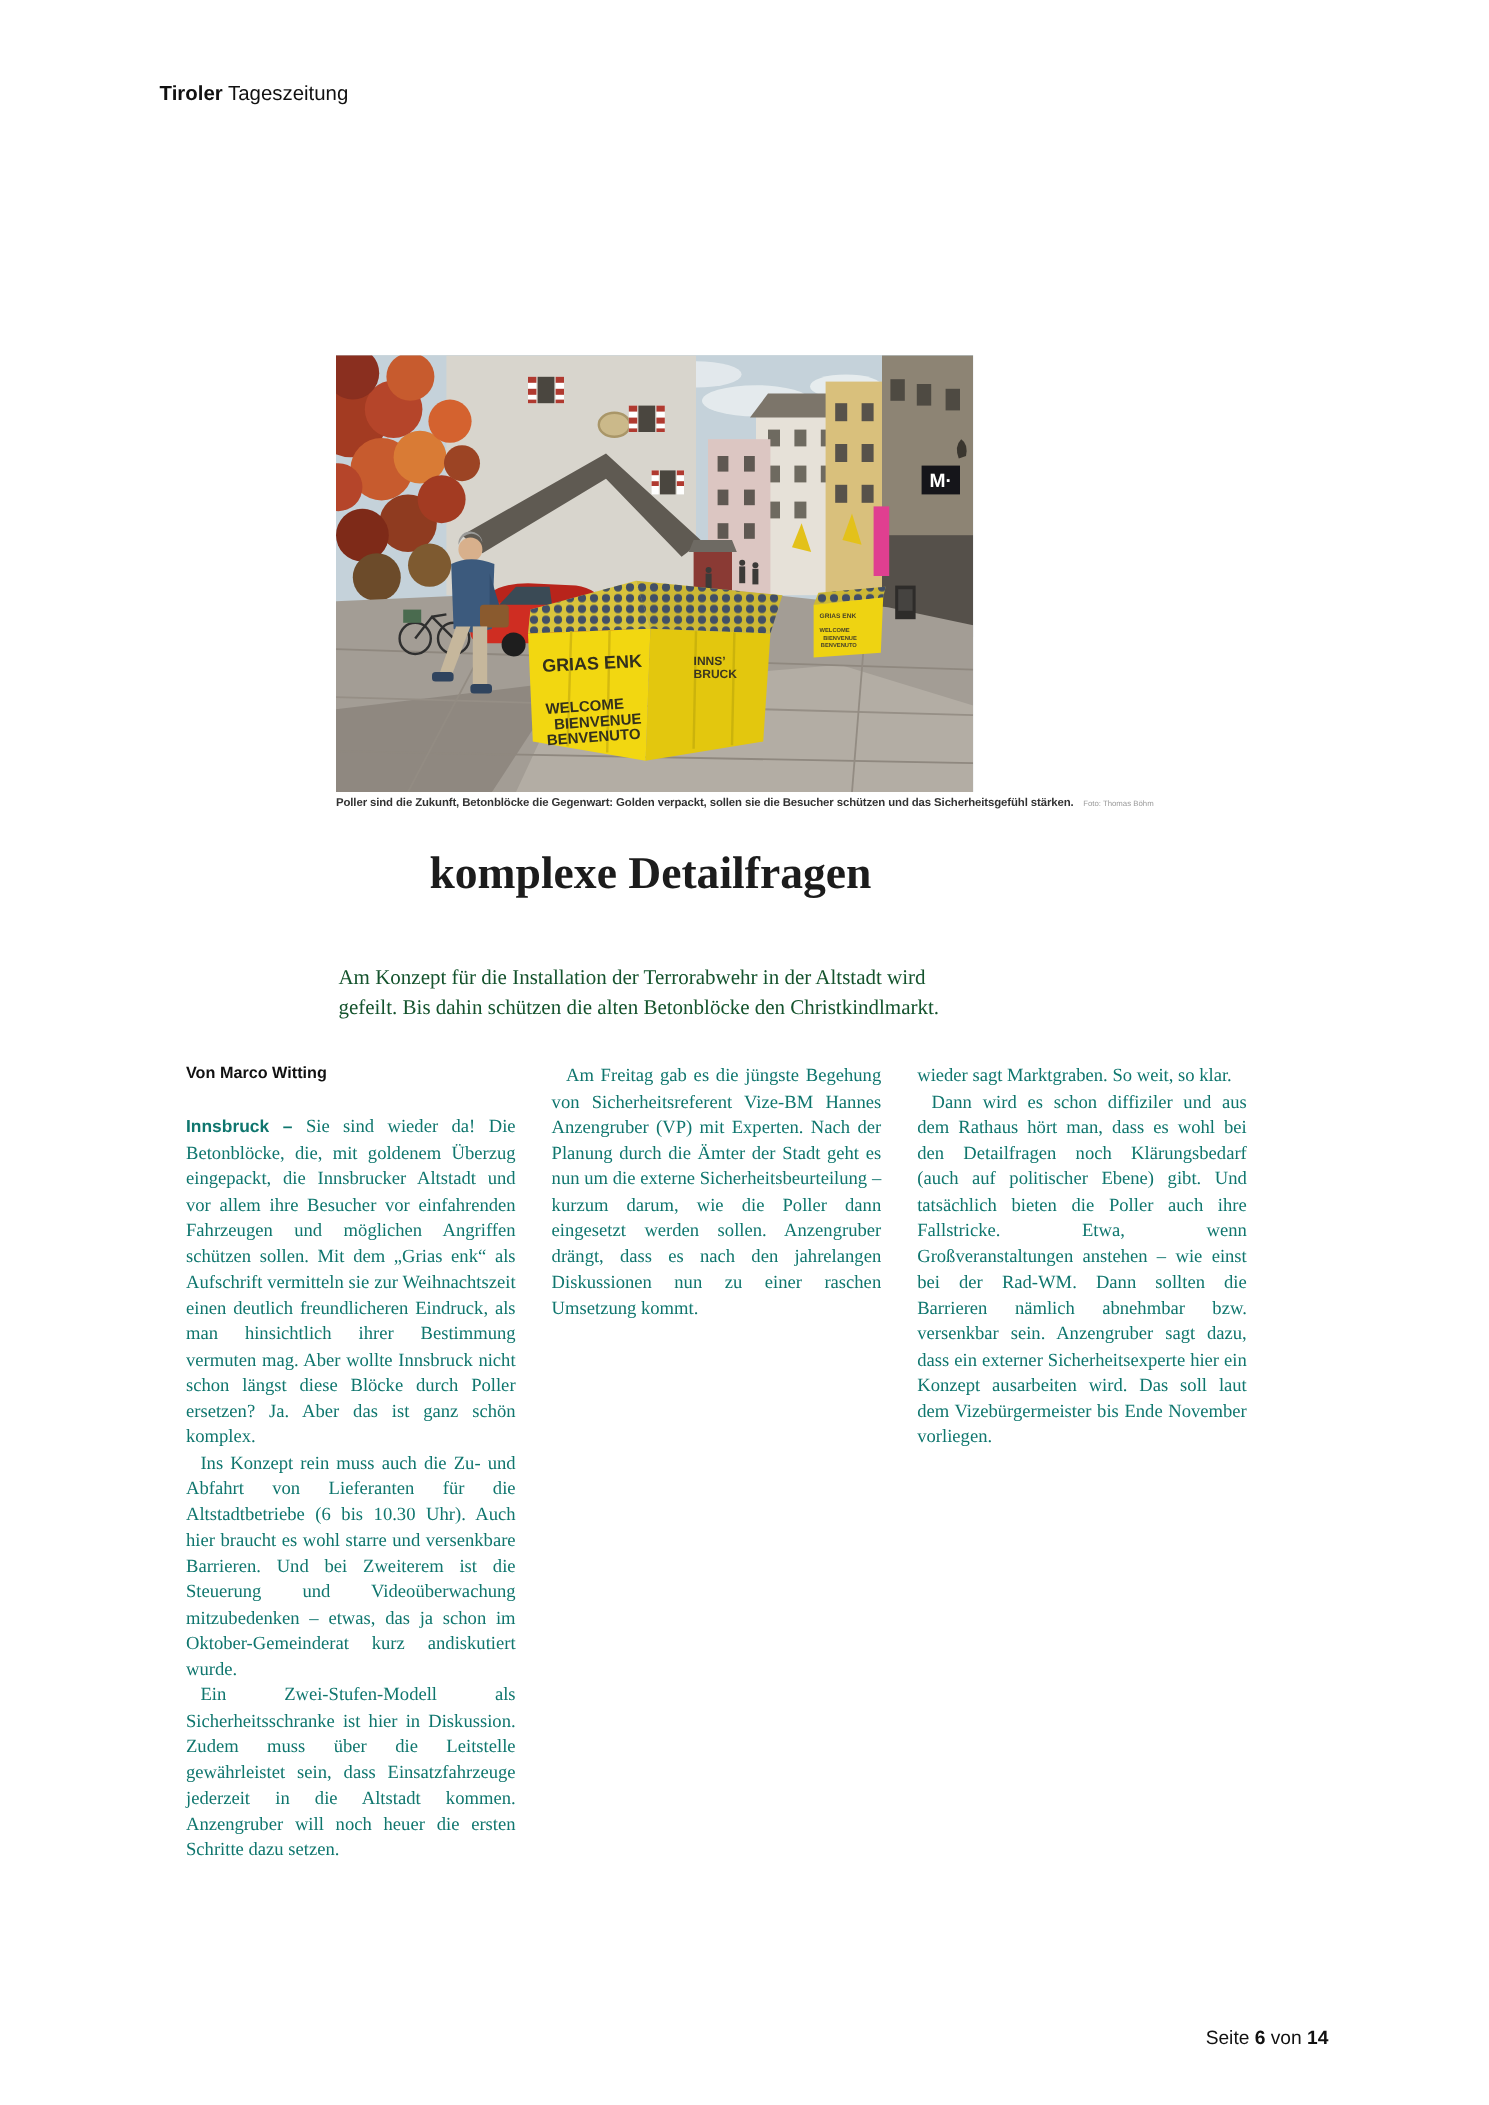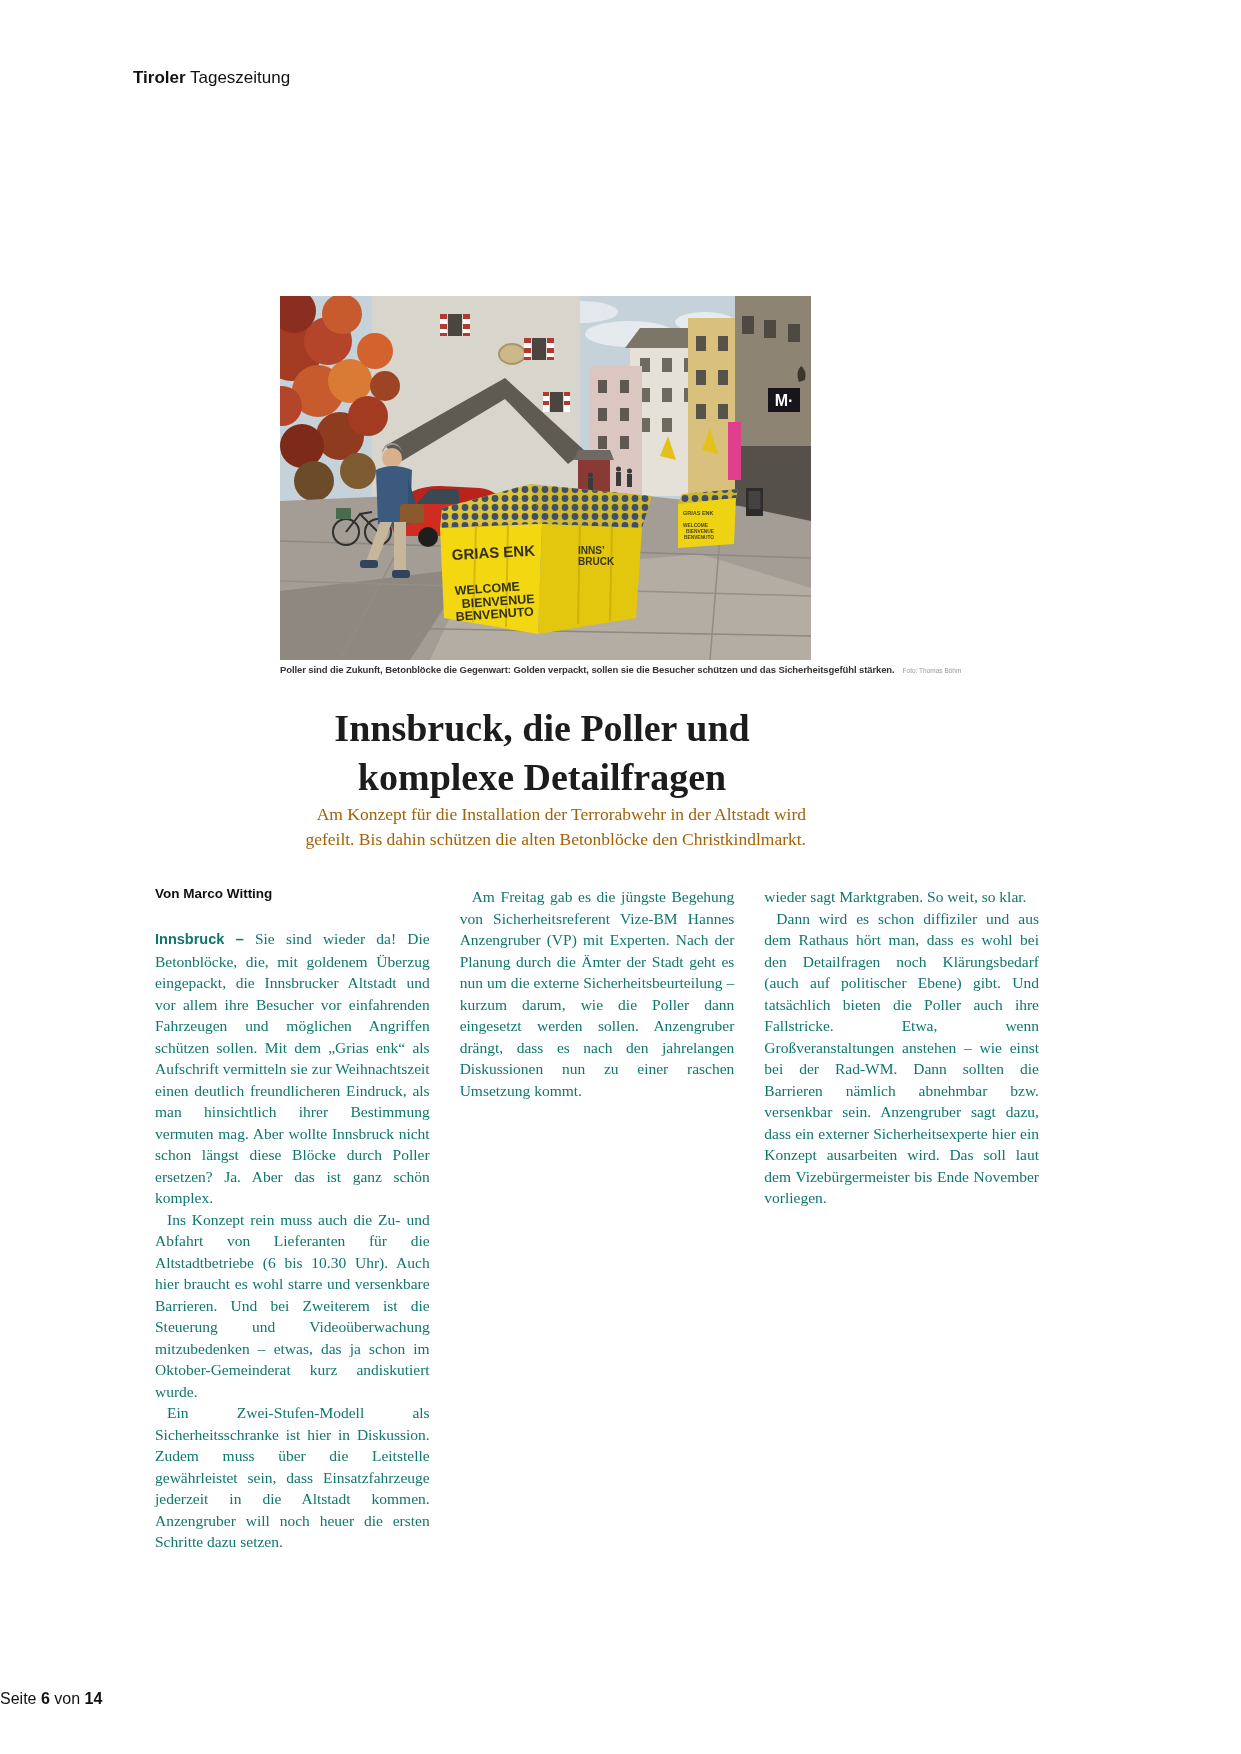--- a/index.html
+++ b/index.html
@@ -31,40 +31,40 @@
   .caption .credit{
     font-weight:normal;font-size:6.5px;color:#999;margin-left:8px;letter-spacing:0;
   }
   .title{
     position:absolute;left:237px;top:700px;width:610px;
     text-align:center;font-family:"Liberation Serif",serif;
     font-size:38px;line-height:49px;font-weight:600;color:#1c1c1c;
   }
   .subtitle{
     position:absolute;left:282px;top:798px;width:524px;
-    text-align:right;font-family:"Liberation Serif",serif;
-    font-size:17.5px;line-height:25px;color:#a16207;
+    text-align:left;font-family:"Liberation Serif",serif;
+    font-size:17.5px;line-height:25px;color:#14532d;
   }
   .columns{
     position:absolute;left:155px;top:882px;width:884px;
     display:grid;grid-template-columns:repeat(3,1fr);column-gap:30px;
   }
   .col{min-width:0;}
   .byline{
     font-family:"Liberation Sans",sans-serif;font-weight:bold;
     font-size:13.5px;color:#111;margin:0 0 27px 0;
   }
   .body-p{
     margin:0;font-size:15.5px;line-height:21.5px;color:#0f766e;
     text-align:justify;hyphens:auto;-webkit-hyphens:auto;
   }
   .body-p.indent{text-indent:12px;}
   .body-p .lead{font-family:"Liberation Sans",sans-serif;font-weight:bold;font-size:14.5px;}
   .footer{
-    position:absolute;left:0;top:1686px;width:1107px;text-align:left;
+    position:absolute;left:0;top:1686px;width:1107px;text-align:right;
     font-family:"Liberation Sans",sans-serif;font-size:16px;color:#111;
   }
   .footer b{font-weight:bold;}
 </style>
 </head>
 <body>
 
 <div class="page">
 
   <div class="masthead"><span class="bold">Tiroler</span><span> Tageszeitung</span></div>
@@ -244,21 +244,20 @@
         <text x="403" y="231" font-family="Liberation Sans,sans-serif" font-size="4.8" font-weight="bold" fill="#4a4428">WELCOME</text>
         <text x="406" y="237" font-family="Liberation Sans,sans-serif" font-size="4.8" font-weight="bold" fill="#4a4428">BIENVENUE</text>
         <text x="404" y="243" font-family="Liberation Sans,sans-serif" font-size="4.8" font-weight="bold" fill="#4a4428">BENVENUTO</text>
       </g>
     </svg>
   </div>
 
   <div class="caption"><span>Poller sind die Zukunft, Betonblöcke die Gegenwart: Golden verpackt, sollen sie die Besucher schützen und das Sicherheitsgefühl stärken.</span><span class="credit">Foto: Thomas Böhm</span></div>
 
   <div class="title">
-    <div>Innsbruck, die Poller und</div>
     <div>komplexe Detailfragen</div>
   </div>
 
   <div class="subtitle">Am Konzept für die Installation der Terrorabwehr in der Altstadt wird gefeilt. Bis dahin schützen die alten Betonblöcke den Christkindlmarkt.</div>
 
   <div class="columns">
     <div class="col">
       <p class="byline">Von Marco Witting</p>
       <p class="body-p"><span class="lead">Innsbruck –</span> <span>Sie sind wieder da! Die Betonblöcke, die, mit goldenem Überzug eingepackt, die Innsbrucker Altstadt und vor allem ihre Besucher vor einfahrenden Fahrzeugen und möglichen Angriffen schützen sollen. Mit dem „Grias enk“ als Aufschrift vermitteln sie zur Weihnachtszeit einen deutlich freundlicheren Eindruck, als man hinsichtlich ihrer Bestimmung vermuten mag. Aber wollte Innsbruck nicht schon längst diese Blöcke durch Poller ersetzen? Ja. Aber das ist ganz schön komplex.</span></p>
     </div>

